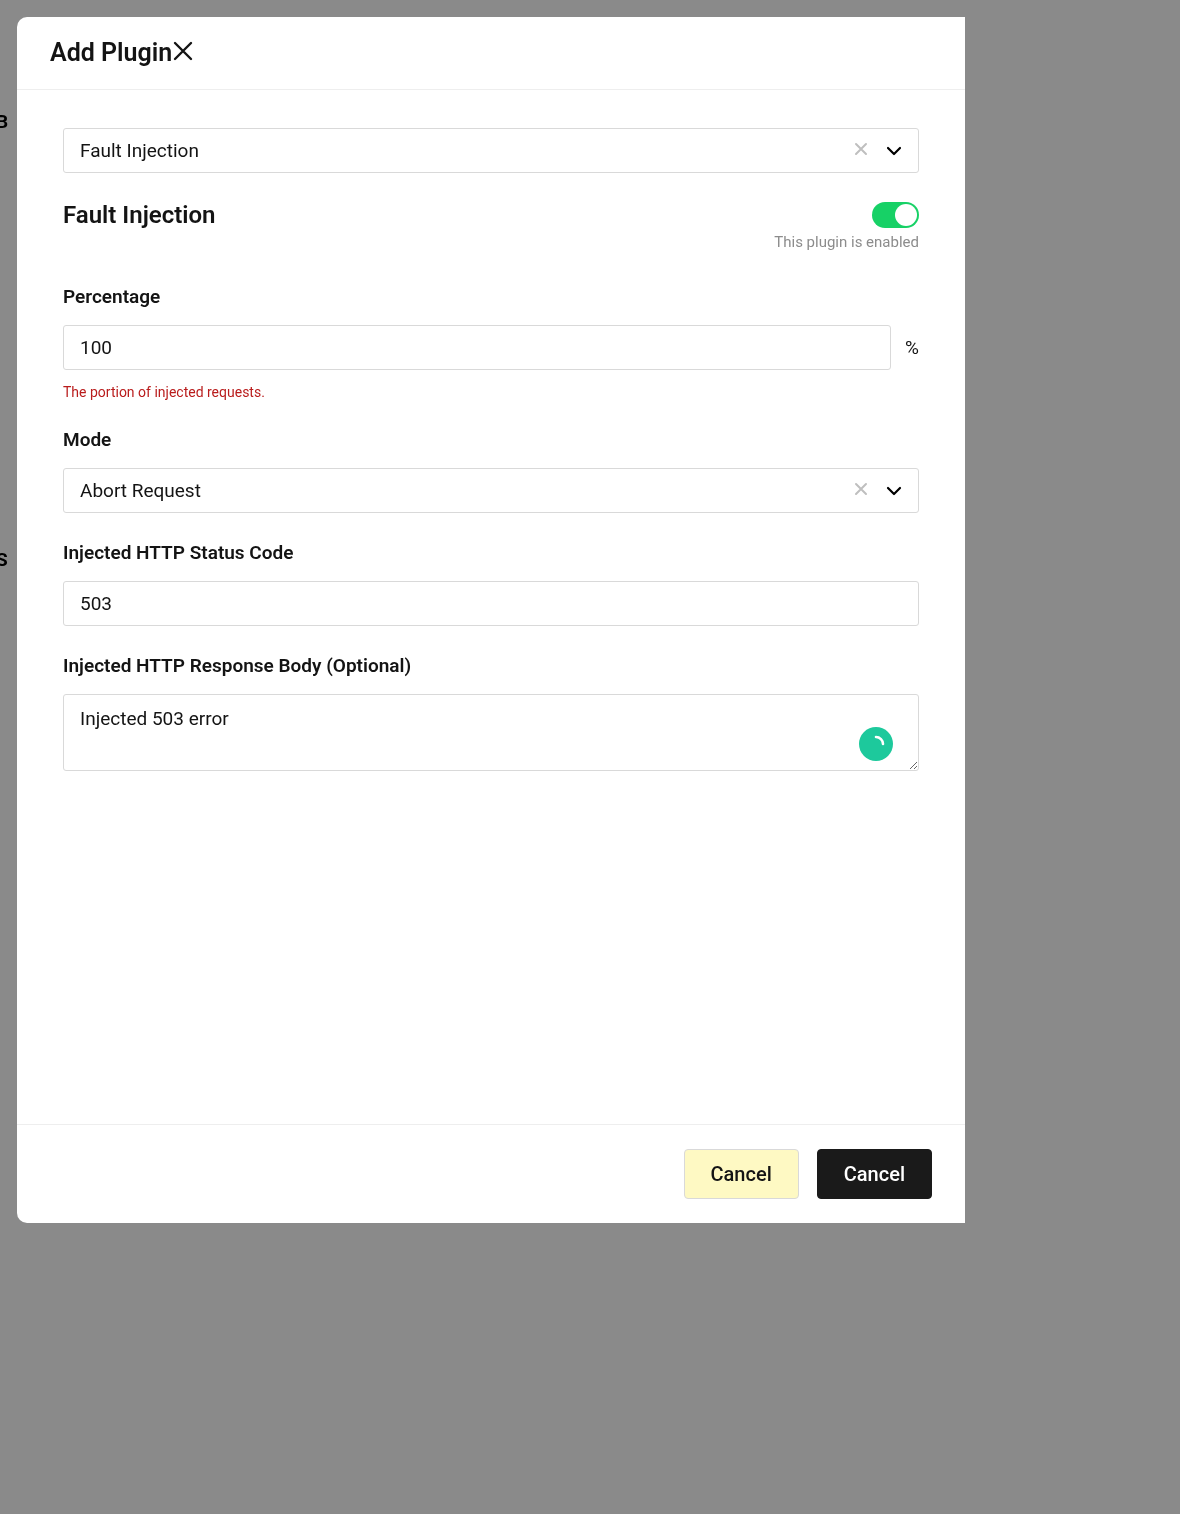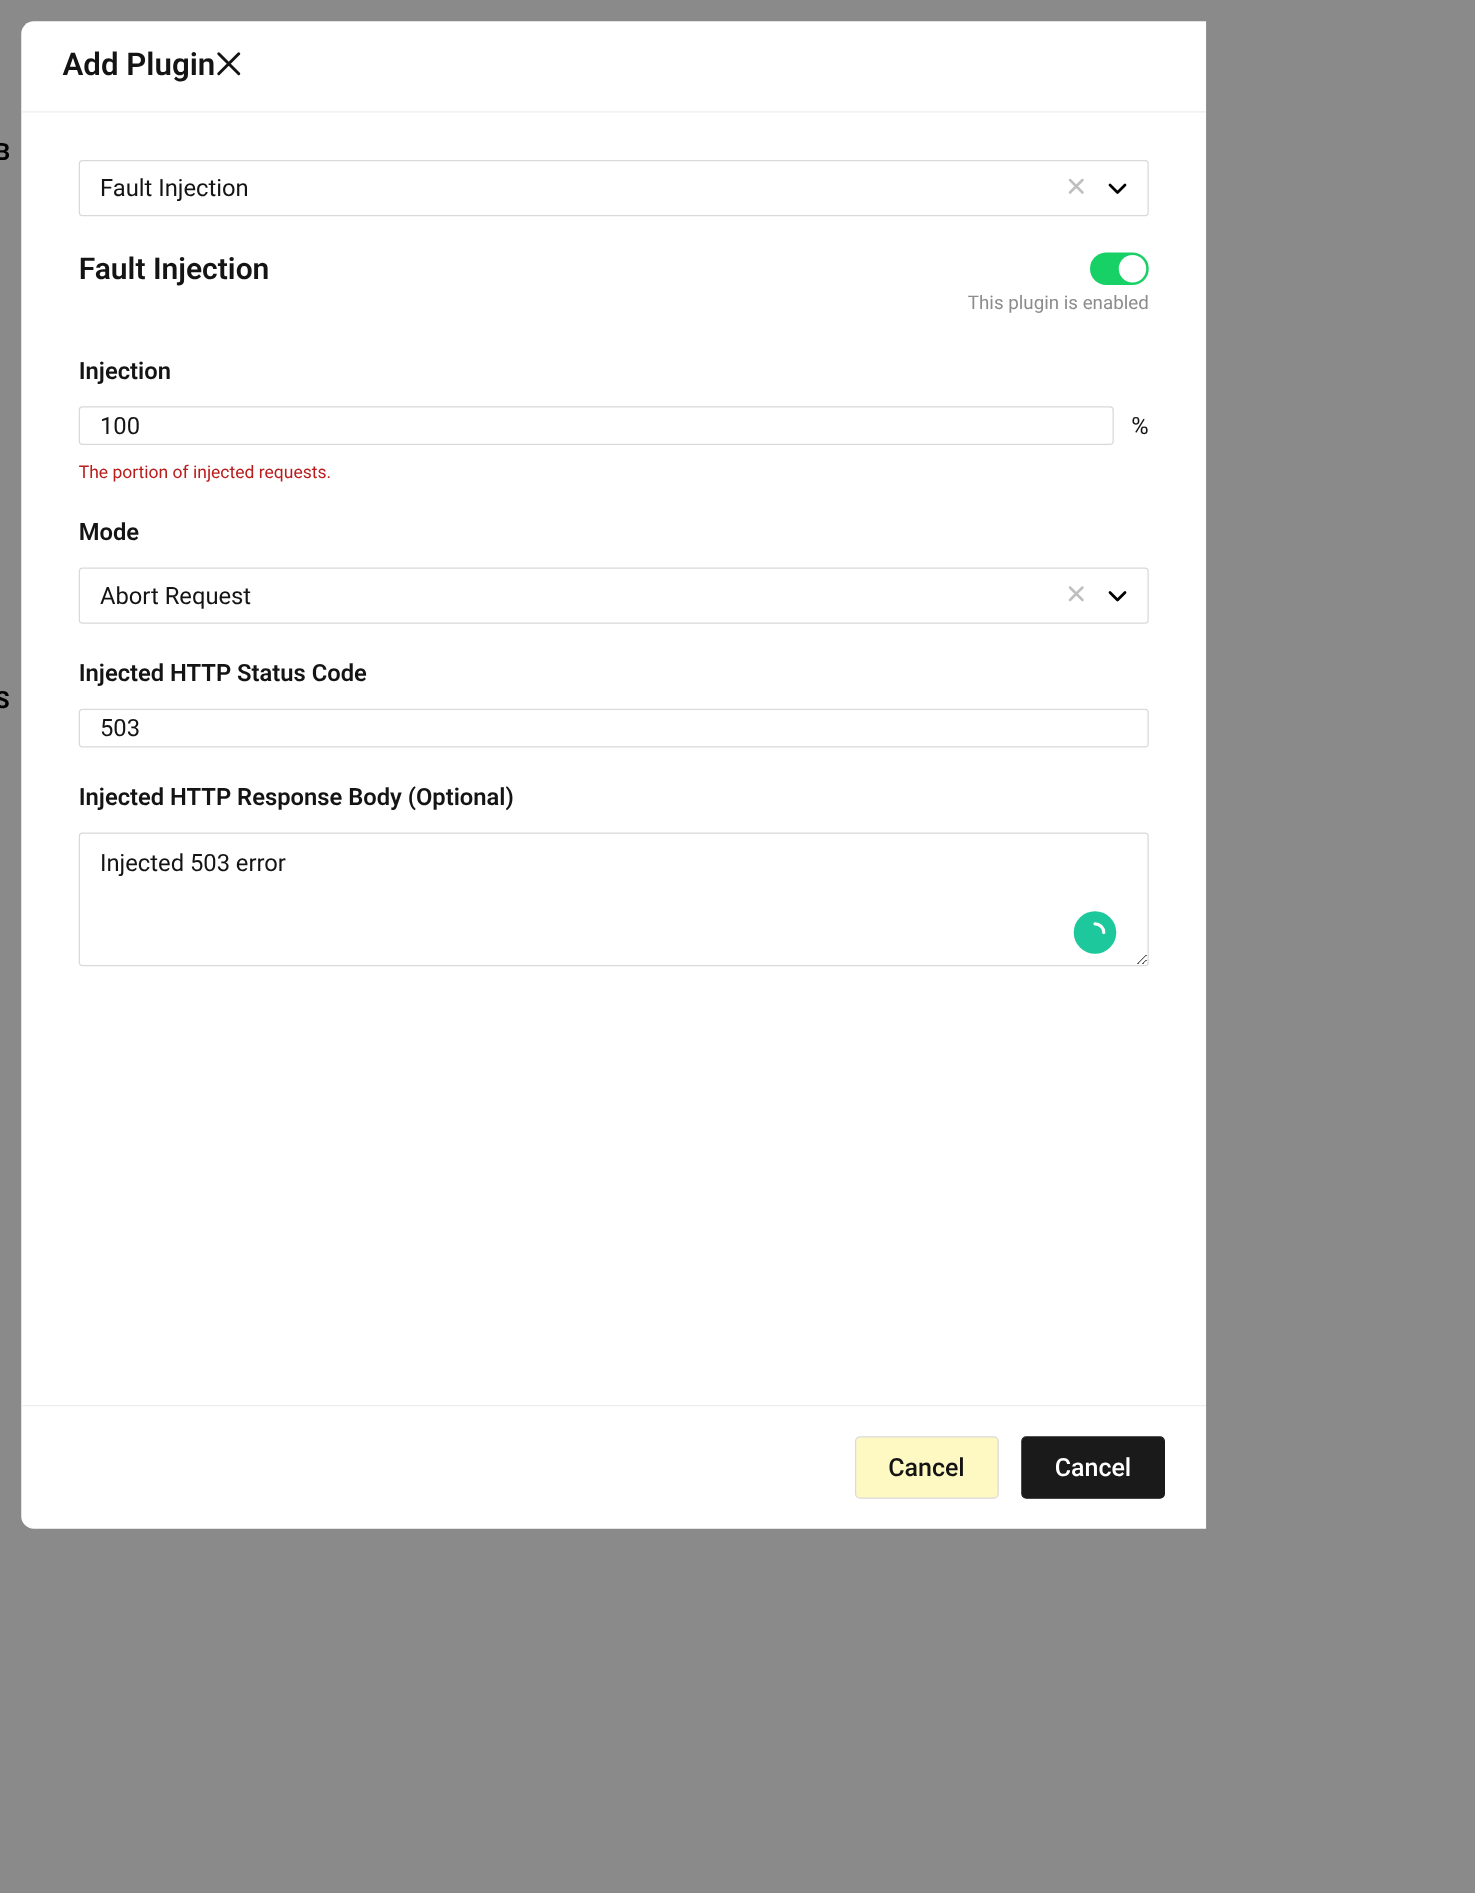--- a/index.html
+++ b/index.html
@@ -104,38 +104,38 @@
 }
 .enabled-hint {
   text-align: right;
   font-size: 15px;
   color: #8c8c8c;
   margin-bottom: 34px;
 }
 .input-row { display: flex; align-items: center; gap: 14px; }
 .text-input {
   flex: 1;
-  height: 31px;
+  height: 45px;
   border: 1px solid #d9d9d9;
   border-radius: 3px;
   padding: 0 16px;
   font-size: 19px;
   color: #141414;
   font-family: inherit;
 }
 .suffix { font-size: 19px; color: #141414; }
 .help-text {
   font-size: 14px;
   color: #b91c1c;
   margin-top: 14px;
 }
 .textarea-wrap { position: relative; }
 .textarea {
   width: 100%;
-  height: 107px;
+  height: 77px;
   border: 1px solid #d9d9d9;
   border-radius: 3px;
   padding: 12px 16px;
   font-size: 19px;
   color: #141414;
   font-family: inherit;
   resize: both;
 }
 .spinner-fab {
   position: absolute;
@@ -215,21 +215,21 @@
 
     <div class="plugin-title-row">
       <div class="plugin-title">Fault Injection</div>
       <div class="toggle">
         <div class="toggle-knob"></div>
       </div>
     </div>
     <div class="enabled-hint">This plugin is enabled</div>
 
     <div class="field">
-      <label class="field-label">Injection</label>
+      <label class="field-label">Percentage</label>
       <div class="input-row">
         <input class="text-input" value="100" style="">
         <span class="suffix">%</span>
       </div>
       <div class="help-text">The portion of injected requests.</div>
     </div>
 
     <div class="field">
       <label class="field-label">Mode</label>
       <div class="select-wrap">

